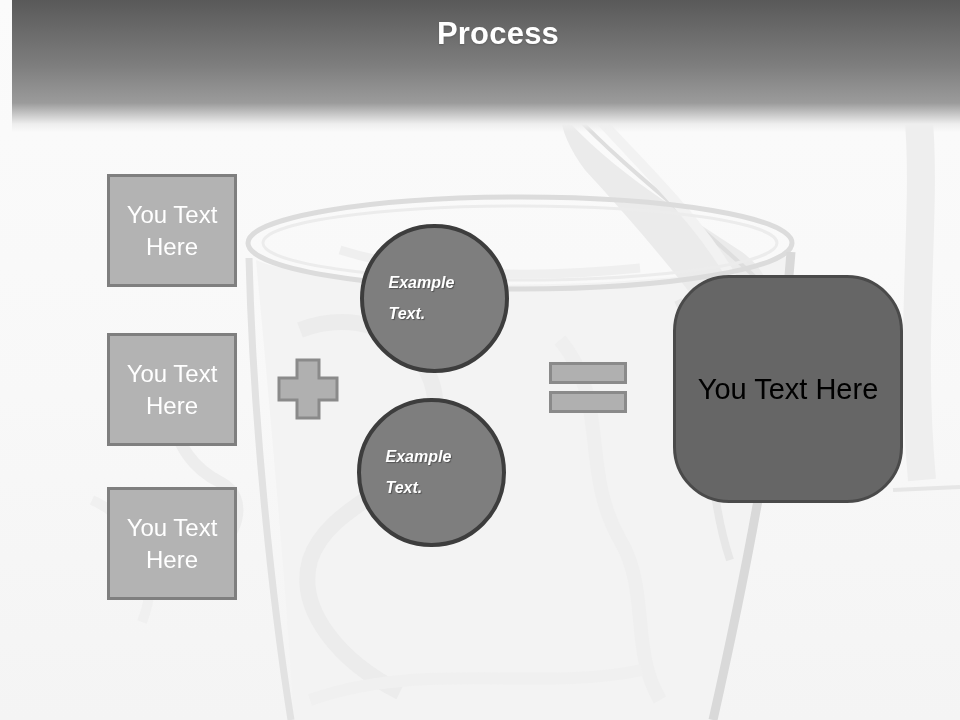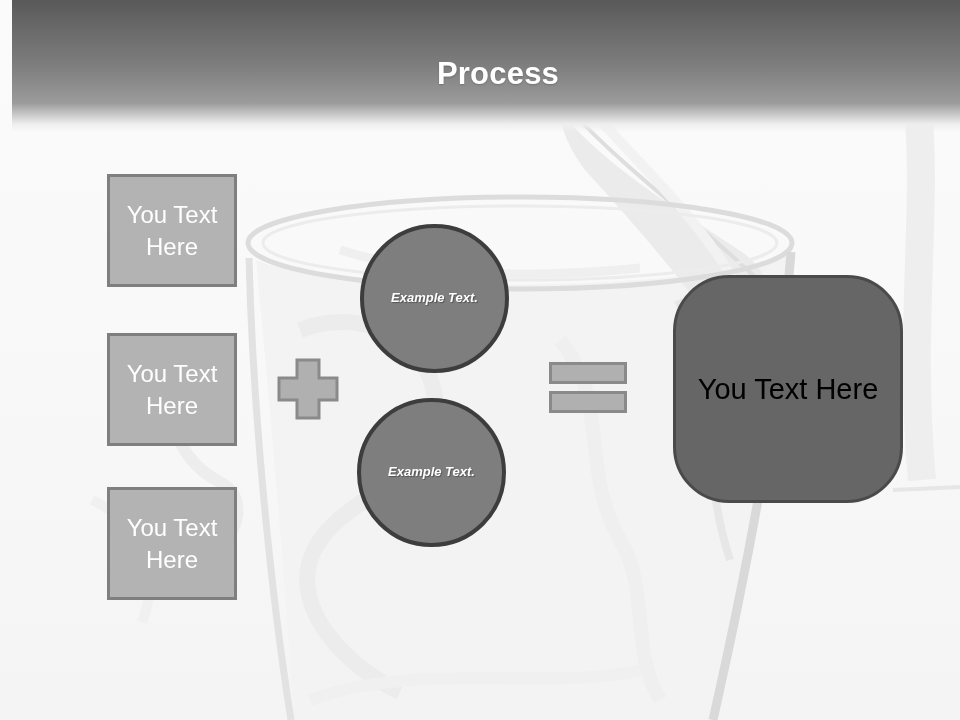--- a/index.html
+++ b/index.html
@@ -27,21 +27,21 @@
     left: 12px; top: 0; right: 0;
     height: 132px;
     z-index: 5;
     background: linear-gradient(180deg,
       var(--header-top, #595959) 0%,
       #7e7e7e 50%,
       var(--header-bottom, #9b9b9b) 78%,
       #eeeeee 94%,
       rgba(251,251,251,0) 100%);
     display: flex;
-    align-items: center;
+    align-items: flex-start;
     justify-content: center;
     padding-top: 16px;
   }
   .title {
     display: flex;
     align-items: baseline;
     gap: 11px;
     transform: translateX(12px);
     color: #ffffff;
     font-size: 31px;
@@ -86,23 +86,23 @@
     position: absolute;
     width: 149px;
     height: 149px;
     border-radius: 50%;
     background: var(--circle-fill, #7e7e7e);
     border: 4px solid var(--circle-border, #3d3d3d);
     z-index: 2;
     display: flex;
     align-items: center;
     justify-content: center;
-    text-align: center;
+    text-align: left;
     color: #ffffff;
-    font-size: 13px;
+    font-size: 16px;
     font-weight: 700;
     font-style: italic;
     line-height: 1.9;
     text-shadow: 1px 1px 1px rgba(0,0,0,0.35);
   }
   .circle .ctext { width: 92px; }
   .c1 { left: 360px; top: 224px; }
   .c2 { left: 357px; top: 398px; }
 
   

